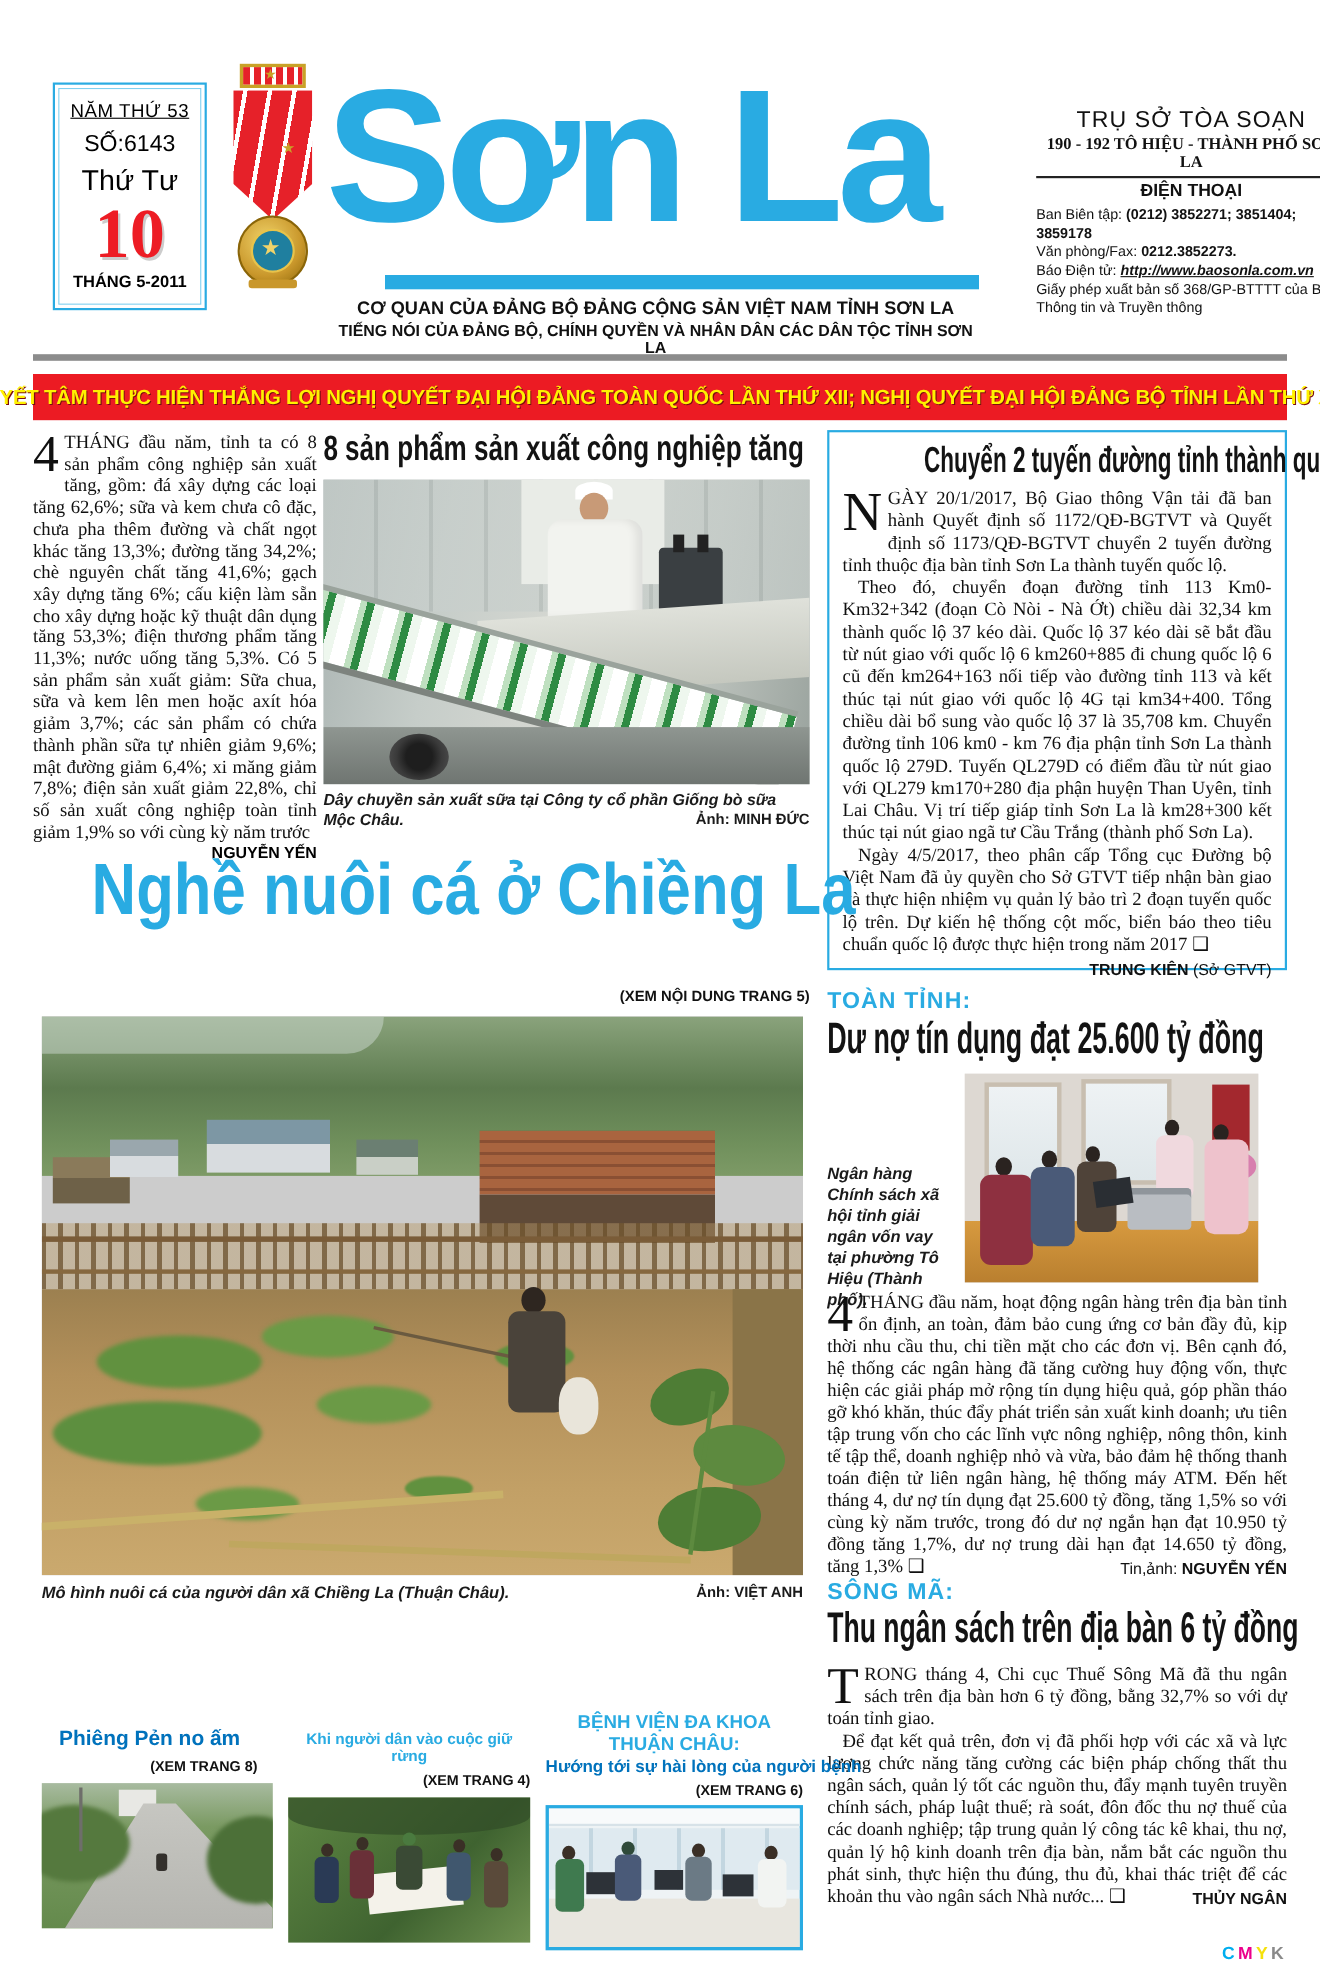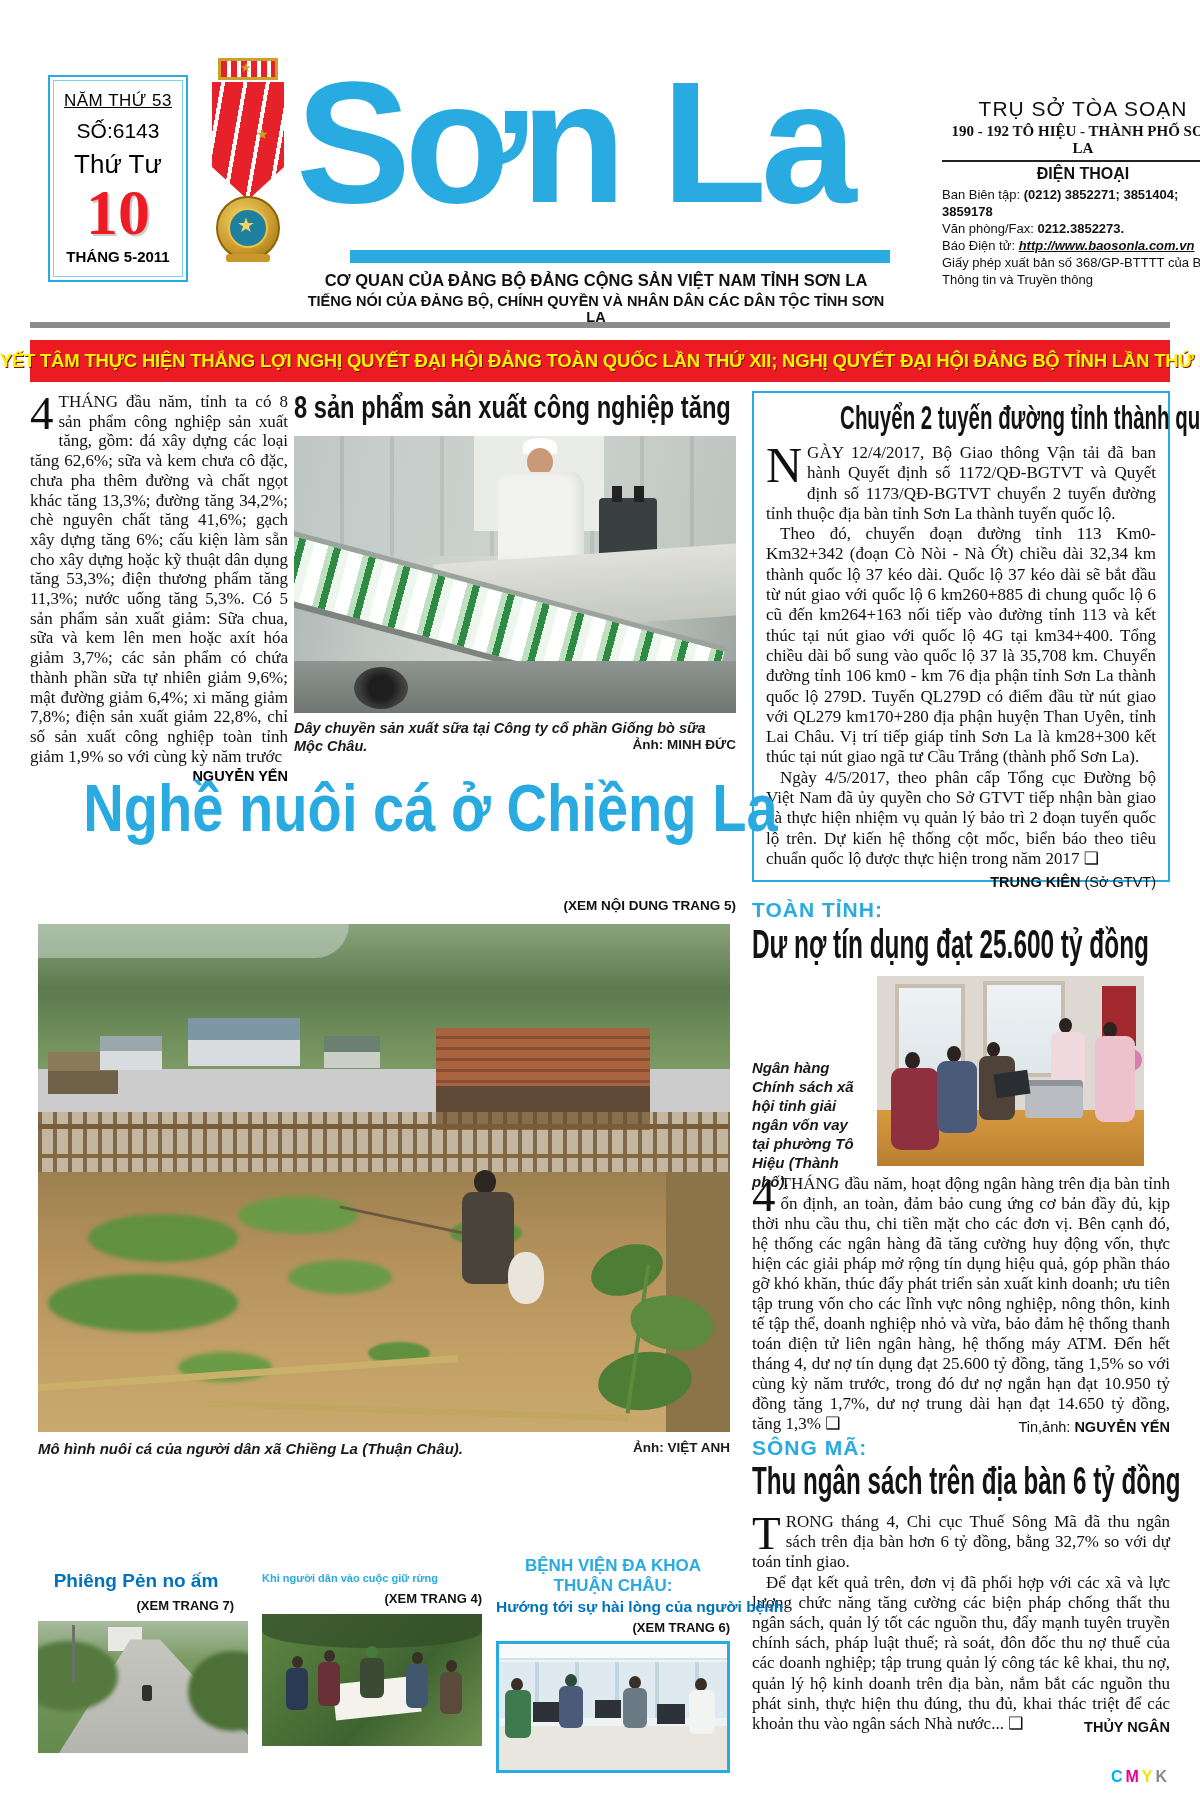--- a/index.html
+++ b/index.html
@@ -42,21 +42,21 @@
   .byl-right .org { font-weight:normal; }
   .kicker { font-weight:bold; font-size:21px; color:#29ABE2; letter-spacing:1px; }
   .caption { font-weight:bold; font-style:italic; font-size:14.5px; color:#1a1a1a; line-height:18px; }
   .credit { font-weight:bold; font-style:normal; font-size:13.5px; color:#1a1a1a; }
   .seemore { font-weight:bold; font-size:13.5px; color:#111; text-align:right; }
 
   .photo { position:absolute; overflow:hidden; background:#ccc; }
 
   
   .tz-title1 { font-weight:bold; font-size:19px; color:#0072BC; text-align:center; }
-  .tz-title2 { font-weight:bold; font-size:11px; color:#29ABE2; }
+  .tz-title2 { font-weight:bold; font-size:14px; color:#29ABE2; text-align:center; }
   .tz-kicker { font-weight:bold; font-size:17px; color:#29ABE2; text-align:center; }
   .tz-title3 { font-weight:bold; font-size:15.5px; color:#0072BC; text-align:center; white-space:nowrap; }
   .tz-see { font-weight:bold; font-size:13px; color:#111; text-align:right; }
 
   .cmyk { right:30px; top:1768px; font-weight:bold; font-size:16px; letter-spacing:3px; }
 </style>
 </head>
 <body>
 
 <div class="page">
@@ -130,21 +130,21 @@
   </div>
 
   <div class="abs" style="left:294px; top:719px; width:442px;">
     <span class="caption">Dây chuyền sản xuất sữa tại Công ty cổ phần Giống bò sữa Mộc Châu.</span>
     <span class="credit" style="float:right;">Ảnh: MINH ĐỨC</span>
   </div>
 
   <div class="abs" style="left:752px; top:391px; width:418px; height:491px; border:2px solid #29ABE2; padding:6px 12px;">
     <span class="cond" style="font-size:33px; width:100%; text-align:center; transform:scaleX(0.62); transform-origin:center center; margin-bottom:6px;">Chuyển 2 tuyến đường tỉnh thành quốc lộ</span>
     <div class="bt2">
-      <span class="dc" style="font-size:50px; line-height:40px;">N</span><span>GÀY 12/4/2017, Bộ Giao thông Vận tải đã ban hành Quyết định số 1172/QĐ-BGTVT và Quyết định số 1173/QĐ-BGTVT chuyển 2 tuyến đường tỉnh thuộc địa bàn tỉnh Sơn La thành tuyến quốc lộ.</span>
+      <span class="dc" style="font-size:50px; line-height:40px;">N</span><span>GÀY 20/1/2017, Bộ Giao thông Vận tải đã ban hành Quyết định số 1172/QĐ-BGTVT và Quyết định số 1173/QĐ-BGTVT chuyển 2 tuyến đường tỉnh thuộc địa bàn tỉnh Sơn La thành tuyến quốc lộ.</span>
     </div>
     <div class="bt2" style="text-indent:14px;"><span>Theo đó, chuyển đoạn đường tỉnh 113 Km0-Km32+342 (đoạn Cò Nòi - Nà Ớt) chiều dài 32,34 km thành quốc lộ 37 kéo dài. Quốc lộ 37 kéo dài sẽ bắt đầu từ nút giao với quốc lộ 6 km260+885 đi chung quốc lộ 6 cũ đến km264+163 nối tiếp vào đường tỉnh 113 và kết thúc tại nút giao với quốc lộ 4G tại km34+400. Tổng chiều dài bổ sung vào quốc lộ 37 là 35,708 km. Chuyển đường tỉnh 106 km0 - km 76 địa phận tỉnh Sơn La thành quốc lộ 279D. Tuyến QL279D có điểm đầu từ nút giao với QL279 km170+280 địa phận huyện Than Uyên, tỉnh Lai Châu. Vị trí tiếp giáp tỉnh Sơn La là km28+300 kết thúc tại nút giao ngã tư Cầu Trắng (thành phố Sơn La).</span></div>
     <div class="bt2" style="text-indent:14px;"><span>Ngày 4/5/2017, theo phân cấp Tổng cục Đường bộ Việt Nam đã ủy quyền cho Sở GTVT tiếp nhận bàn giao và thực hiện nhiệm vụ quản lý bảo trì 2 đoạn tuyến quốc lộ trên. Dự kiến hệ thống cột mốc, biển báo theo tiêu chuẩn quốc lộ được thực hiện trong năm 2017 ❑</span><span class="byl-right"><span>TRUNG KIÊN</span><span class="org"> (Sở GTVT)</span></span></div>
   </div>
 
   <div class="abs" style="left:30px; top:760px; width:710px;">
     <span class="cond" style="font-size:66px; line-height:96px; color:#29ABE2; width:100%; text-align:center; transform:scaleX(0.85); transform-origin:center center;">Nghề nuôi cá ở Chiềng La</span>
   </div>
   <div class="abs seemore" style="left:30px; top:898px; width:706px;">(XEM NỘI DUNG TRANG 5)</div>
 
@@ -227,21 +227,21 @@
     <div class="bt" style="line-height:20.2px;">
       <span class="dc">T</span><span>RONG tháng 4, Chi cục Thuế Sông Mã đã thu ngân sách trên địa bàn hơn 6 tỷ đồng, bằng 32,7% so với dự toán tỉnh giao.</span>
     </div>
     <div class="bt" style="line-height:20.2px; text-indent:14px;">
       <span>Để đạt kết quả trên, đơn vị đã phối hợp với các xã và lực lượng chức năng tăng cường các biện pháp chống thất thu ngân sách, quản lý tốt các nguồn thu, đẩy mạnh tuyên truyền chính sách, pháp luật thuế; rà soát, đôn đốc thu nợ thuế của các doanh nghiệp; tập trung quản lý công tác kê khai, thu nợ, quản lý hộ kinh doanh trên địa bàn, nắm bắt các nguồn thu phát sinh, thực hiện thu đúng, thu đủ, khai thác triệt để các khoản thu vào ngân sách Nhà nước... ❑</span><span class="byl-right">THỦY NGÂN</span>
     </div>
   </div>
 
   <div class="abs" style="left:38px; top:1570px; width:196px;">
     <div class="tz-title1">Phiêng Pẻn no ấm</div>
-    <div class="tz-see" style="margin-top:6px;">(XEM TRANG 7)</div>
+    <div class="tz-see" style="margin-top:6px;">(XEM TRANG 8)</div>
     <div class="photo" style="position:relative; margin-top:8px; width:210px; height:132px; background:linear-gradient(180deg,#a8bba0 0%,#7a9a62 30%,#648a4c 100%);">
       <div class="abs" style="left:70px; top:6px; width:34px; height:24px; background:#e8e8e4;"></div>
       <div class="abs" style="left:0; top:0; width:100%; height:100%; clip-path:polygon(44% 14%,58% 14%,108% 100%,10% 100%); background:linear-gradient(180deg,#c9c9c4,#b5b5b0);"></div>
       <div class="abs" style="left:-20px; top:20px; width:100px; height:70px; background:#55793e; border-radius:50%; filter:blur(2px);"></div>
       <div class="abs" style="left:150px; top:30px; width:90px; height:80px; background:#4c7038; border-radius:50%; filter:blur(2px);"></div>
       <div class="abs" style="left:34px; top:4px; width:3px; height:58px; background:#6e6e6a;"></div>
       <div class="abs" style="left:104px; top:64px; width:10px; height:16px; background:#33302c; border-radius:3px;"></div>
     </div>
   </div>
 

